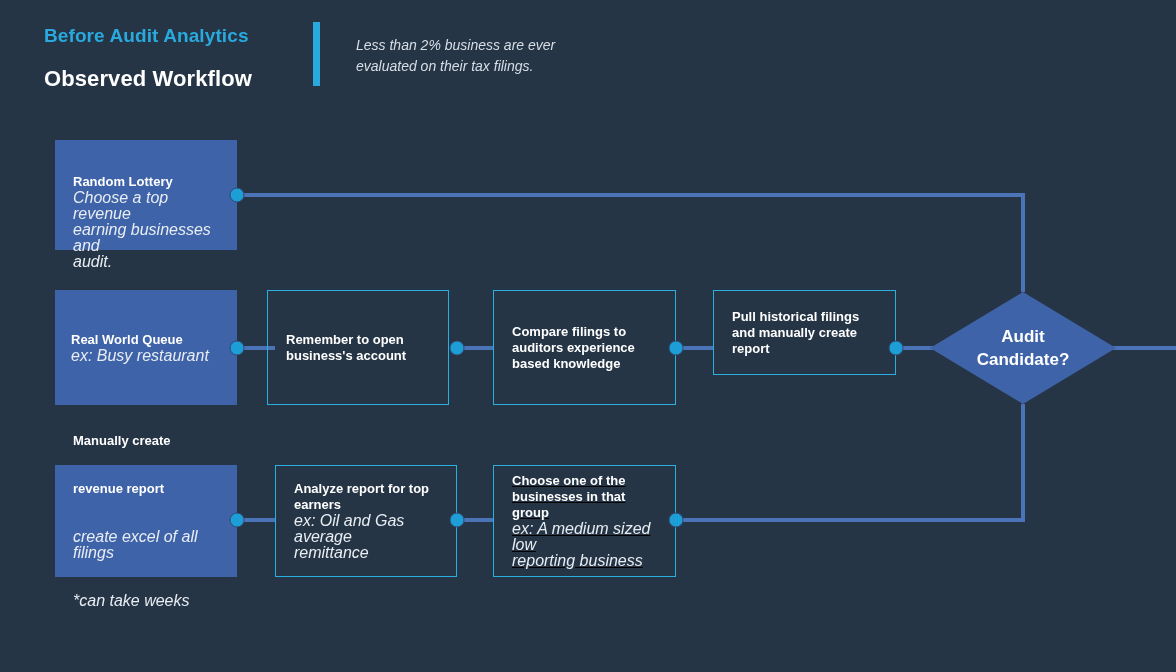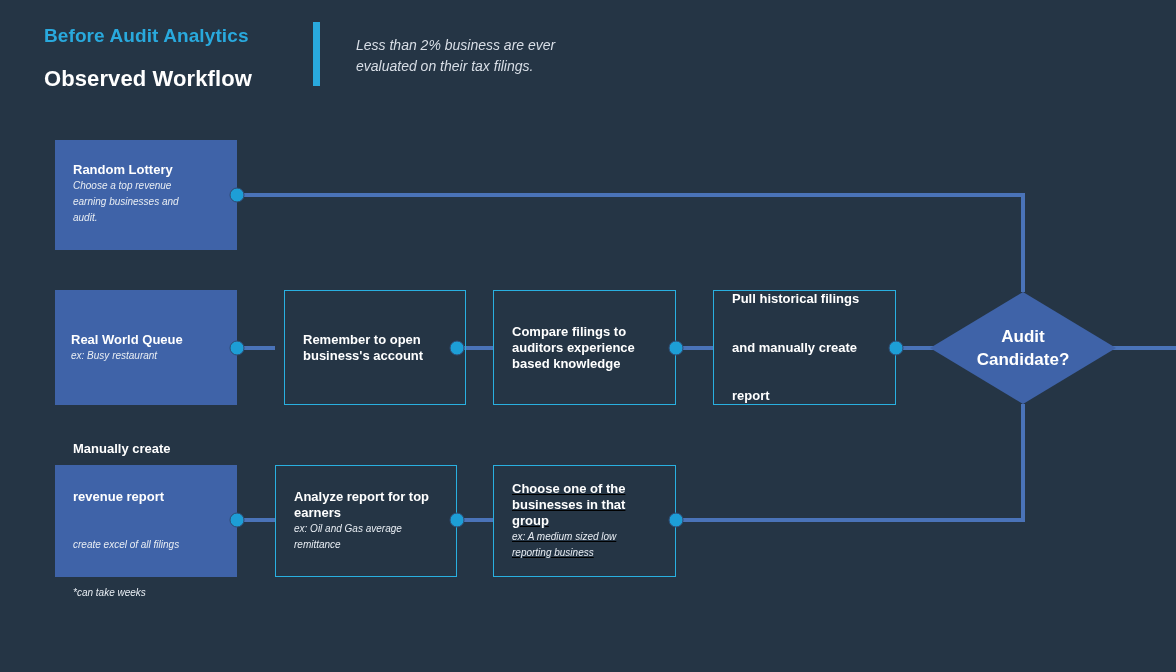--- a/index.html
+++ b/index.html
@@ -61,27 +61,27 @@
   .node.outline { border:1.6px solid #29b0e0; background:transparent; }
 
   .node-title {
     color:#ffffff;
     font-size:13px;
     font-weight:bold;
     line-height:16px;
   }
   .node-sub {
     color:#e8edf3;
-    font-size:10px;
+    font-size:16px;
     font-style:italic;
     line-height:16px;
   }
 
   
-  .node.align-top { justify-content:flex-start; padding-top:22px; }
+  .node.align-top { justify-content:flex-start; padding-top:34px; }
 
   .dot {
     position:absolute;
     width:15px; height:15px;
     border-radius:50%;
     background:#1d9ed6;
     border:1.5px solid #2f4a72;
     transform:translate(-50%,-50%);
     z-index:5;
   }
@@ -143,34 +143,34 @@
     <div class="node-sub">audit.</div>
   </div>
   <div class="dot" style="left:237px; top:195px;"></div>
 
   <div class="node solid" style="left:55px; top:290px; width:182px; height:115px;padding-left:16px;">
     <div class="node-title">Real World Queue</div>
     <div class="node-sub">ex: Busy restaurant</div>
   </div>
   <div class="dot" style="left:237px; top:348px;"></div>
 
-  <div class="node outline" style="left:284px; top:290px; width:182px; height:115px;">
+  <div class="node outline" style="left:267px; top:290px; width:182px; height:115px;">
     <div class="node-title">Remember to open</div>
     <div class="node-title">business's account</div>
   </div>
   <div class="dot" style="left:457px; top:348px;"></div>
 
   <div class="node outline" style="left:493px; top:290px; width:183px; height:115px;">
     <div class="node-title">Compare filings to</div>
     <div class="node-title">auditors experience</div>
     <div class="node-title">based knowledge</div>
   </div>
   <div class="dot" style="left:676px; top:348px;"></div>
 
-  <div class="node outline" style="left:713px; top:290px; width:183px; height:115px;justify-content:space-between;">
+  <div class="node outline" style="left:713px; top:290px; width:183px; height:85px;">
     <div class="node-title">Pull historical filings</div>
     <div class="node-title">and manually create</div>
     <div class="node-title">report</div>
   </div>
   <div class="dot" style="left:896px; top:348px;"></div>
 
   <div id="diamond-wrap" style="left:930px; top:292px; width:186px; height:112px;">
     <svg id="diamond-shape" viewBox="0 0 186 112" xmlns="http://www.w3.org/2000/svg" preserveAspectRatio="none">
       <polygon points="93,0 186,56 93,112 0,56" fill="#3f63a8"></polygon>
     </svg>

